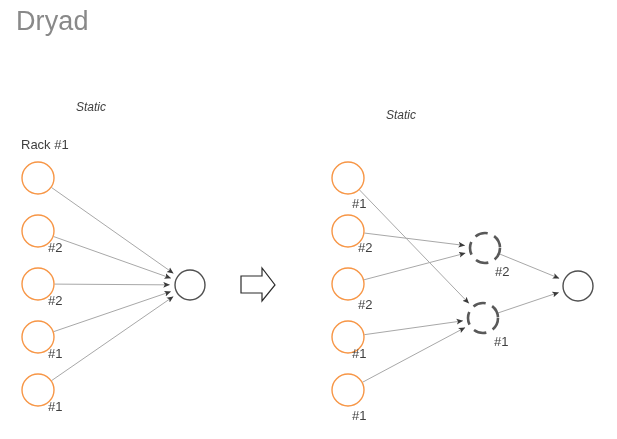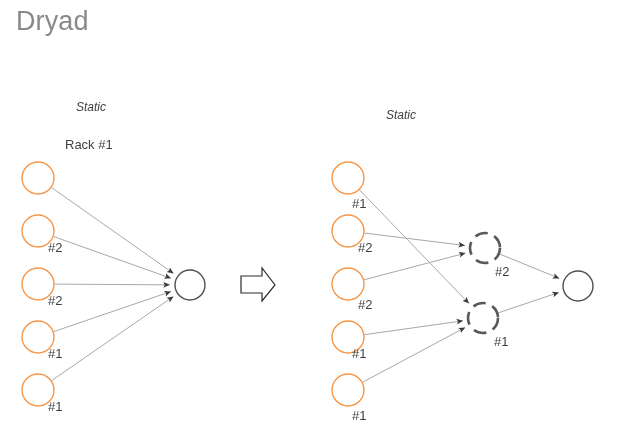--- a/index.html
+++ b/index.html
@@ -134,21 +134,21 @@
         <circle class="dyn-circle" cx="483" cy="318" r="15"></circle>
         <circle class="agg-circle" cx="578" cy="286" r="15"></circle>
       </g>
 
     <polygon class="block-arrow" points="241,276 262,276 262,268 275,285 262,301 262,293 241,293"></polygon>
   </svg>
 
   <div id="labels-layer">
       <div class="panel-label" style="left: 28px; top: 100px;">Static</div>
       <div class="panel-label" style="left: 338px; top: 108px;">Static</div>
-      <div class="node-label" style="left: 21px; top: 137px; margin-left: 44px;">Rack #1</div>
+      <div class="node-label" style="left: 21px; top: 137px;">Rack #1</div>
       <div class="node-label" style="left: 48px; top: 240px;">#2</div>
       <div class="node-label" style="left: 48px; top: 293px;">#2</div>
       <div class="node-label" style="left: 48px; top: 346px;">#1</div>
       <div class="node-label" style="left: 48px; top: 399px;">#1</div>
       <div class="node-label" style="left: 352px; top: 196px;">#1</div>
       <div class="node-label" style="left: 358px; top: 240px;">#2</div>
       <div class="node-label" style="left: 358px; top: 297px;">#2</div>
       <div class="node-label" style="left: 352px; top: 346px;">#1</div>
       <div class="node-label" style="left: 352px; top: 408px;">#1</div>
       <div class="node-label" style="left: 495px; top: 264px;">#2</div>

